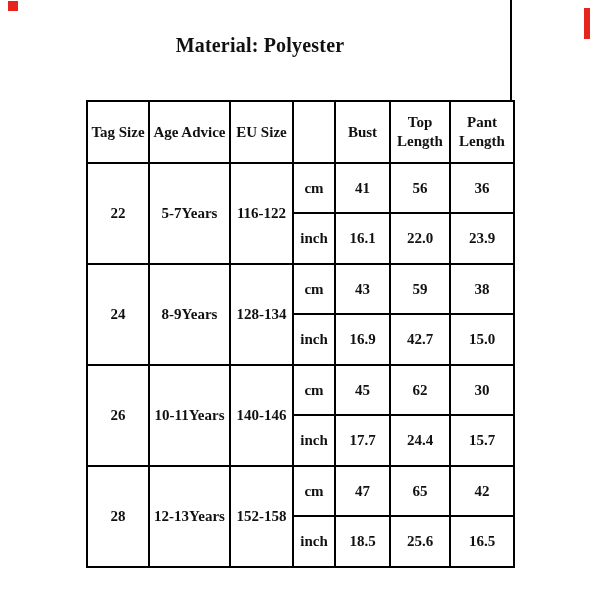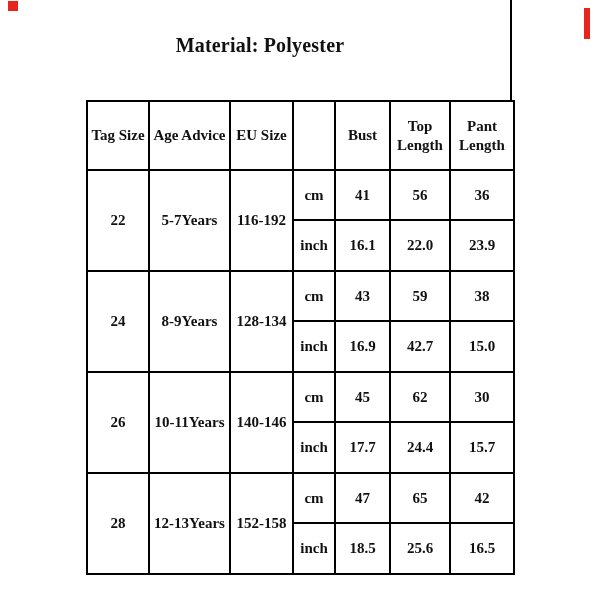--- a/index.html
+++ b/index.html
@@ -39,21 +39,21 @@
     border: 2px solid #000000;
     text-align: center;
     vertical-align: middle;
     font-weight: 700;
     font-size: 15px;
     line-height: 1.25;
     padding: 0;
     background: #ffffff;
     overflow: hidden;
   }
-  tr.header-row { height: 69px; }
+  tr.header-row { height: 62px; }
   tr.cm-row     { height: 50px; }
   tr.inch-row   { height: 51px; }
   td.shaded { background: #c8c8c8; }
 </style>
 </head>
 <body>
 
 <div class="red-square"></div>
 <div class="red-bar"></div>
 
@@ -79,21 +79,21 @@
     <td>EU Size</td>
     <td></td>
     <td>Bust</td>
     <td>Top Length</td>
     <td>Pant Length</td>
   </tr>
 
   <tr class="cm-row">
     <td rowspan="2">22</td>
     <td rowspan="2">5-7Years</td>
-    <td rowspan="2">116-192</td>
+    <td rowspan="2">116-122</td>
     <td>cm</td>
     <td>41</td>
     <td>56</td>
     <td>36</td>
   </tr>
   <tr class="inch-row">
     <td>inch</td>
     <td class="shaded">16.1</td>
     <td class="shaded">22.0</td>
     <td class="shaded">23.9</td>

